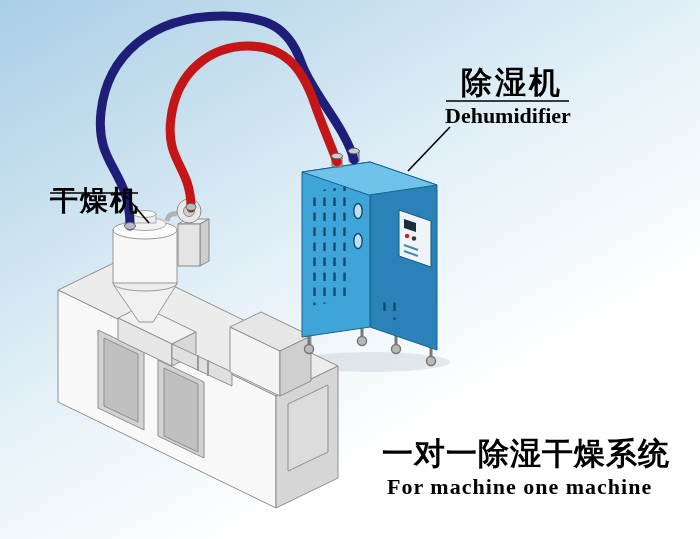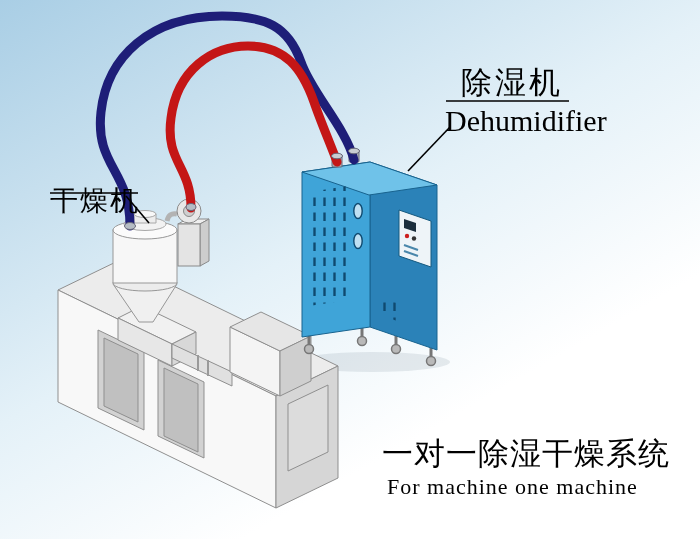--- a/index.html
+++ b/index.html
@@ -4,21 +4,21 @@
 <style>
   html,body{margin:0;padding:0;}
   #stage{
     position:relative;
     width:700px;height:539px;
     overflow:hidden;
     background:linear-gradient(150deg,#a9cee5 0%,#c6dfee 22%,#e4f1f8 45%,#ffffff 72%,#ffffff 100%);
     font-family:"Liberation Sans",sans-serif;
   }
   #diagram{position:absolute;left:0;top:0;}
-  .label{position:absolute;color:#000;font-weight:normal;white-space:nowrap;line-height:1.1;}
+  .label{position:absolute;color:#000;font-weight:bold;white-space:nowrap;line-height:1.1;}
   .cn{font-family:"Liberation Sans",sans-serif;}
   .en{font-family:"Liberation Serif",serif;}
 </style>
 </head>
 <body>
 
 <div id="stage">
 
   <svg id="diagram" width="700" height="539" viewBox="0 0 700 539">
 
@@ -123,20 +123,20 @@
 
     <g stroke="#000" stroke-width="1.6">
       <line x1="446" y1="101" x2="569" y2="101"></line>
       <line x1="450" y1="127" x2="408" y2="171"></line>
       <line x1="50" y1="193" x2="138" y2="193"></line>
       <line x1="126" y1="196" x2="149" y2="223"></line>
     </g>
   </svg>
 
   <div class="label cn" style="left:461px;top:66px;font-size:31px;letter-spacing:3px;">除湿机</div>
-  <div class="label en" style="left:445px;top:104px;font-size:30px;">Dehumidifier</div>
+  <div class="label en" style="left:445px;top:104px;font-size:22px;">Dehumidifier</div>
 
   <div class="label cn" style="left:50px;top:160px;font-size:28px;letter-spacing:2px;margin-top:26px;">干燥机</div>
 
   <div class="label cn" style="left:382px;top:437px;font-size:31px;letter-spacing:1px;text-align:right;">一对一除湿干燥系统</div>
   <div class="label en" style="left:387px;top:475px;font-size:22px;letter-spacing:1px;">For machine one machine</div>
 
 </div>
 
 </body></html>

